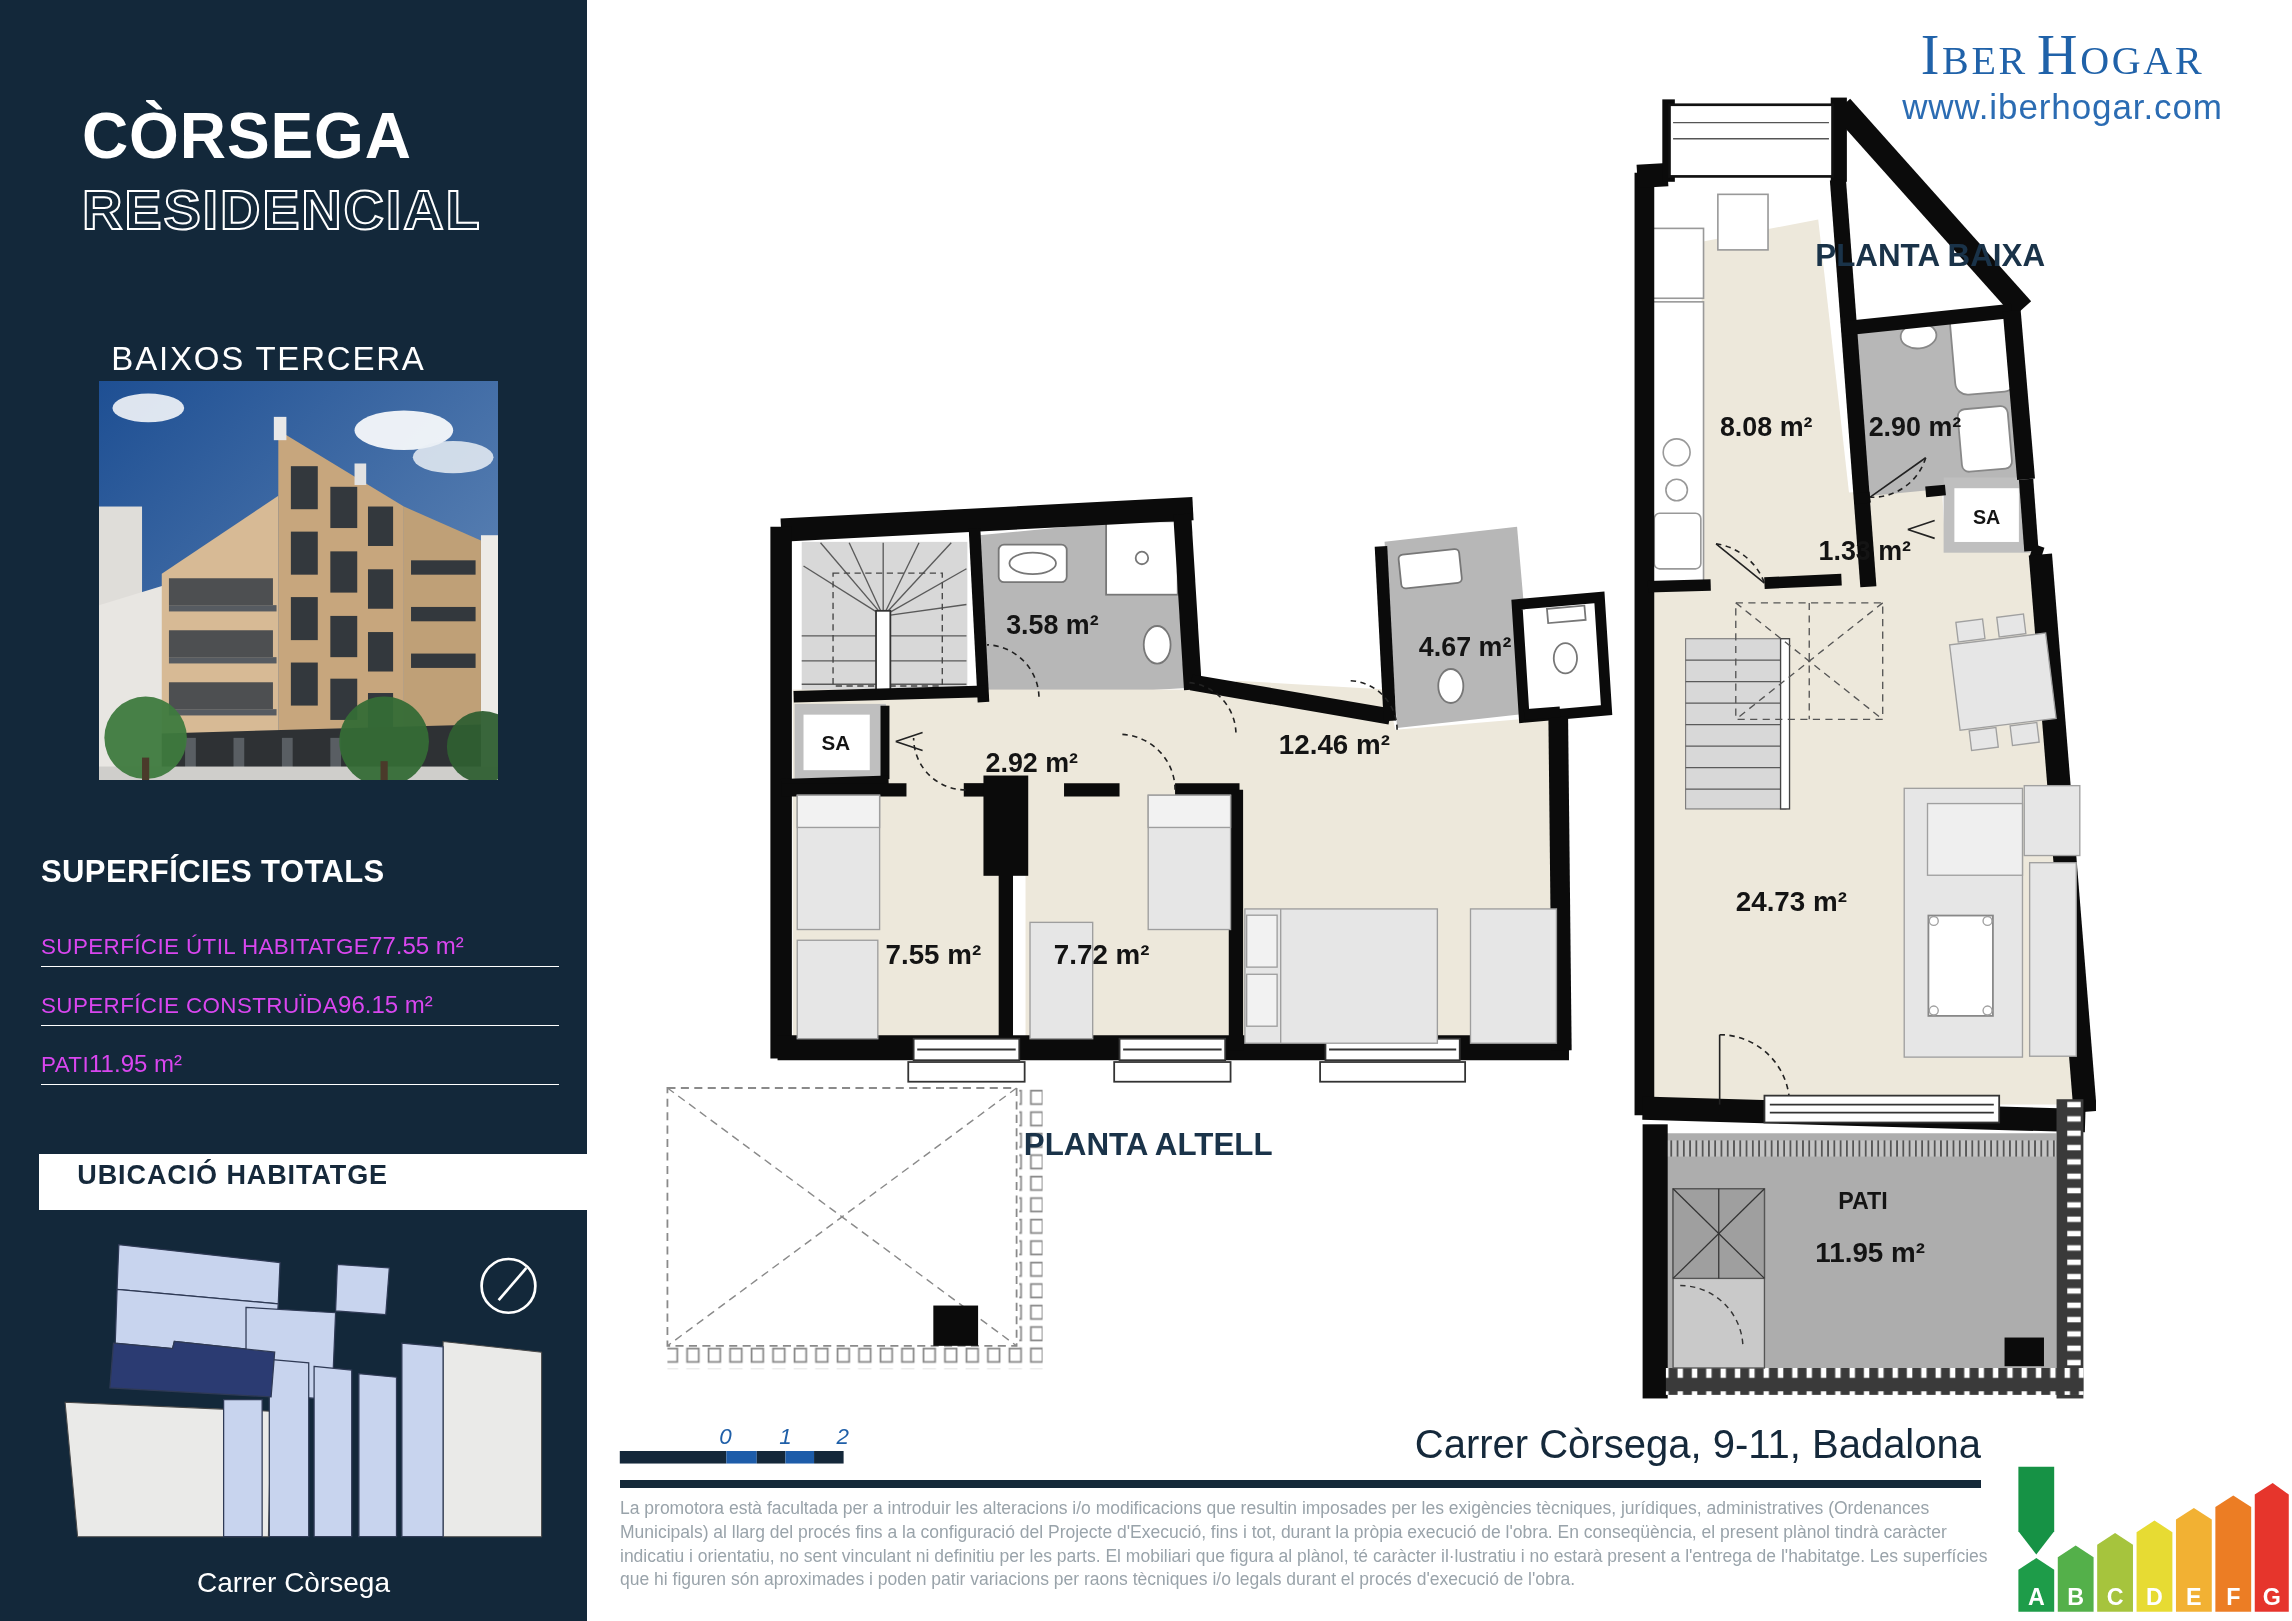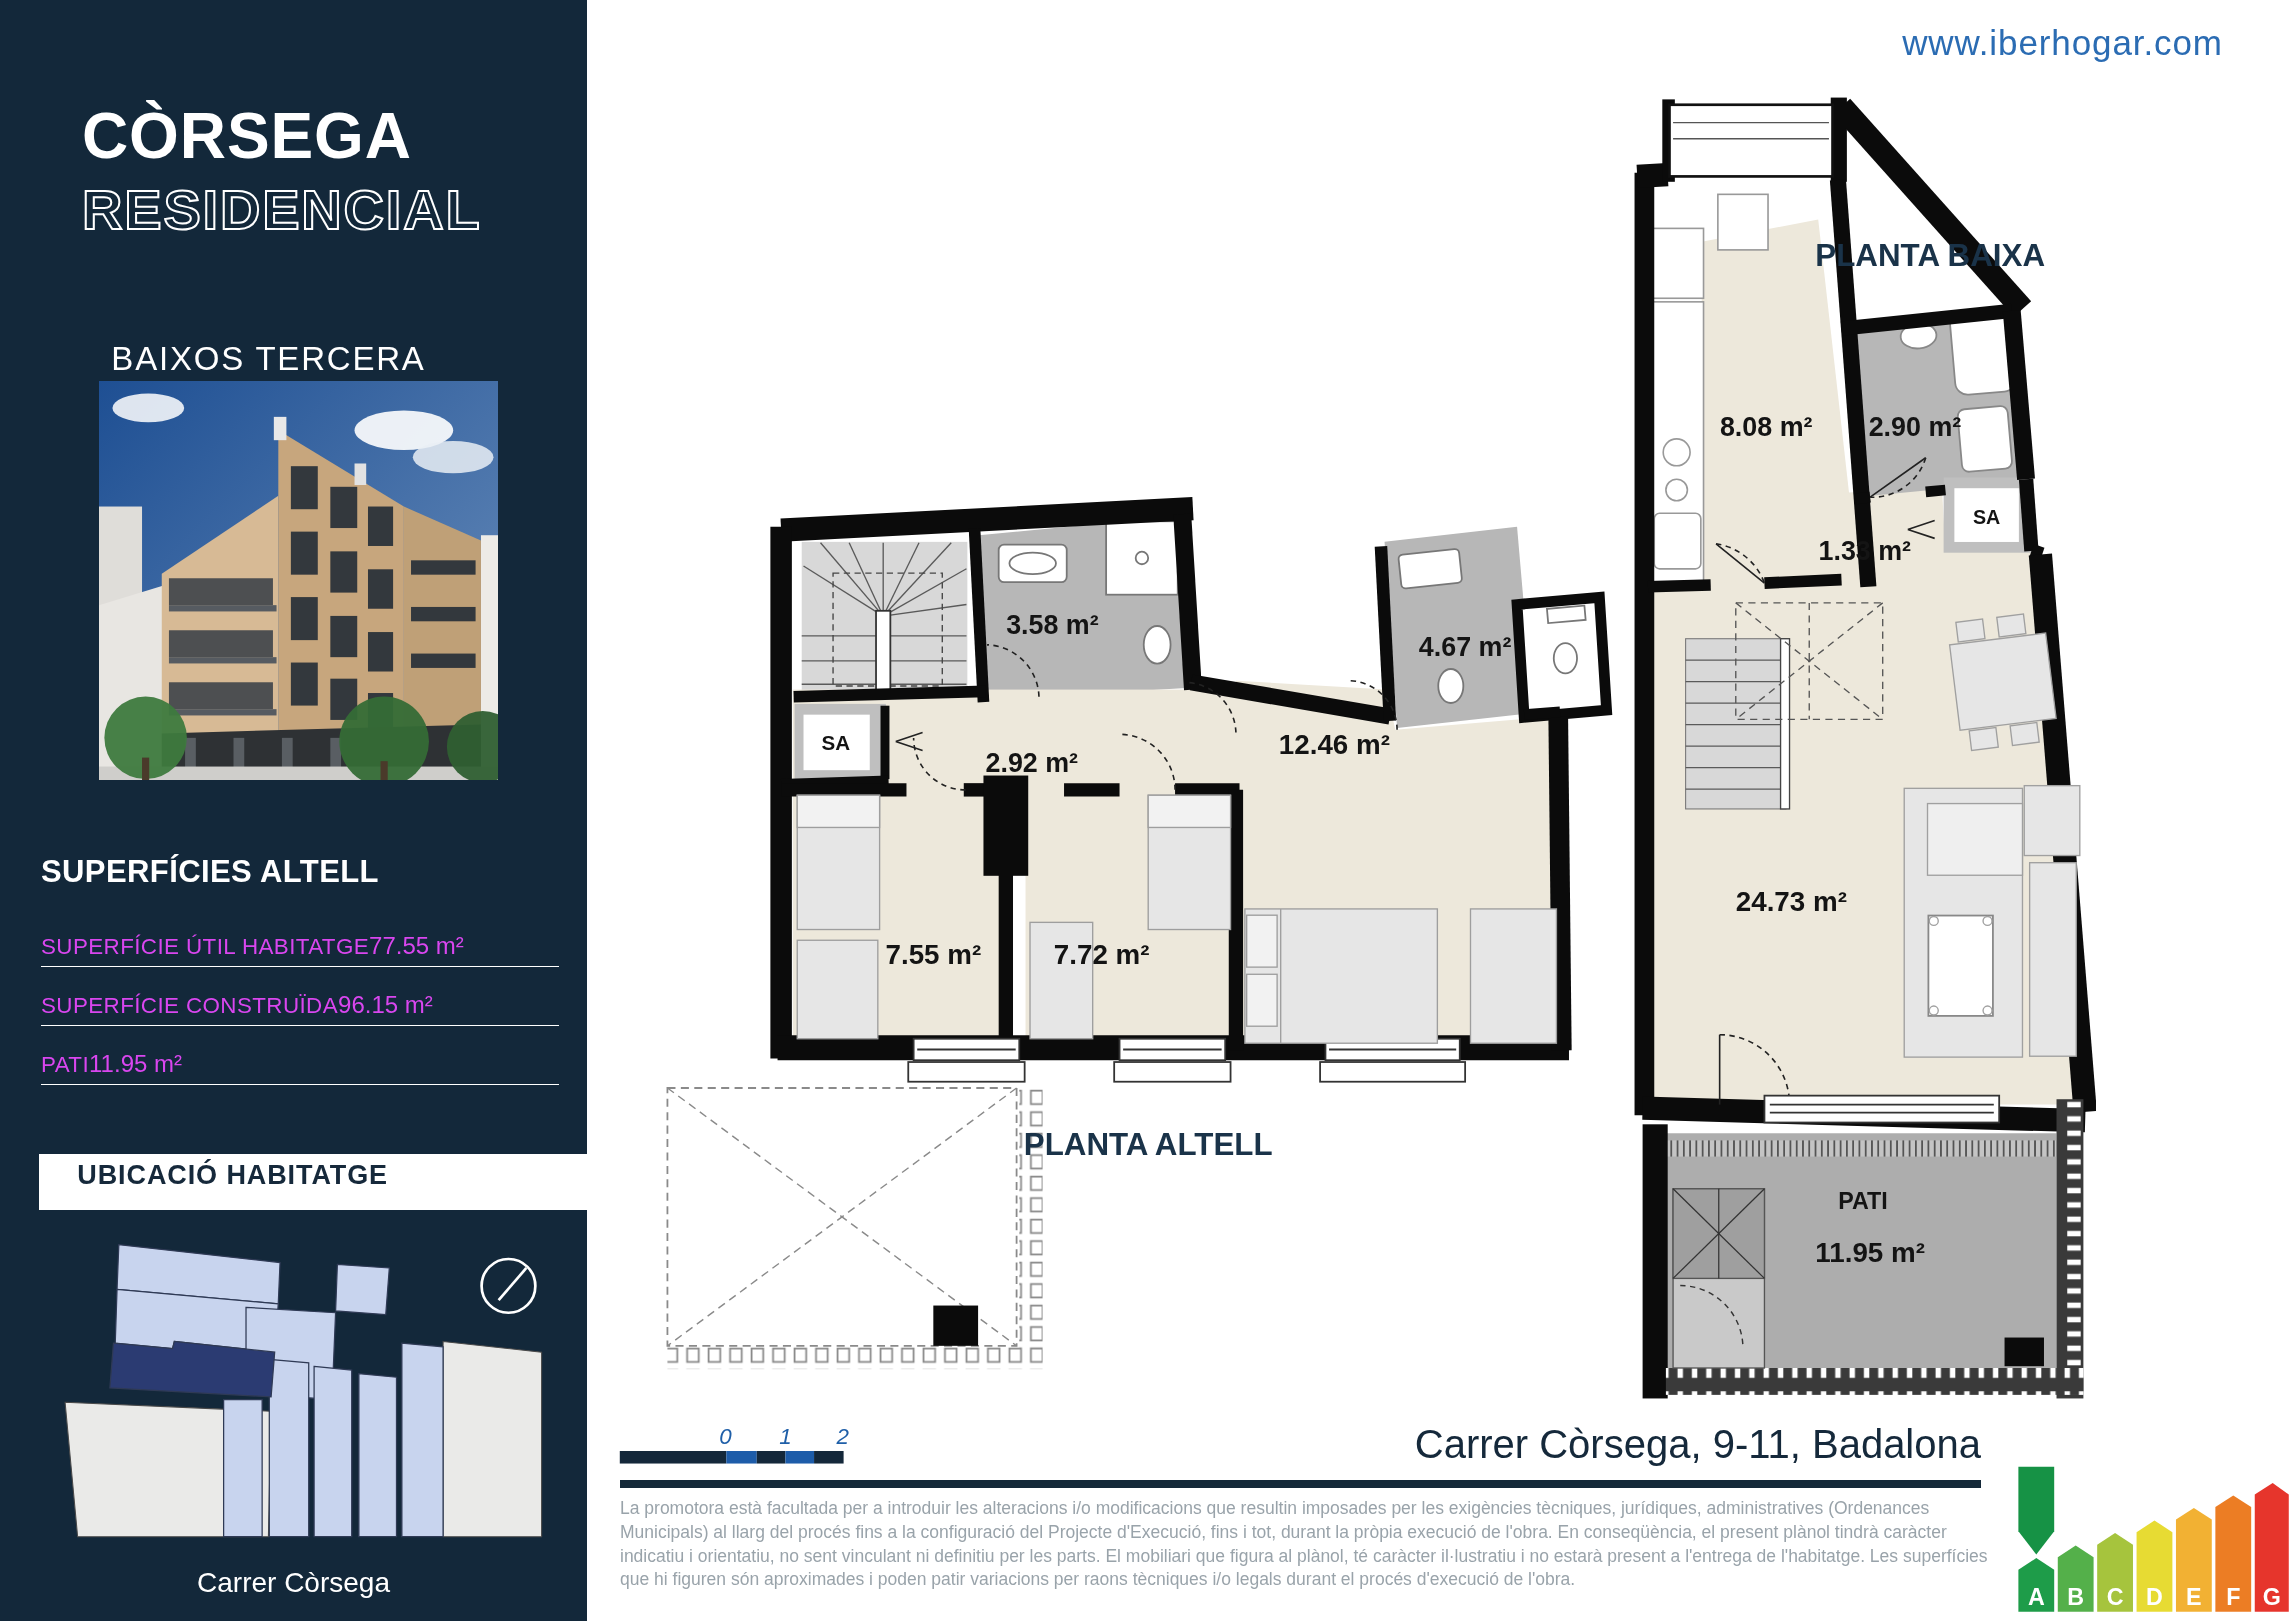--- a/index.html
+++ b/index.html
@@ -105,21 +105,21 @@
     <rect x="0" y="430" width="445" height="15" fill="#CFCECB"></rect>
     <g>
       <circle cx="52" cy="398" r="46" fill="#3E7A3E" opacity="0.95"></circle>
       <circle cx="318" cy="402" r="50" fill="#356B36" opacity="0.95"></circle>
       <circle cx="428" cy="408" r="40" fill="#2F5F31" opacity="0.95"></circle>
       <rect x="48" y="420" width="8" height="25" fill="#4a3a2a"></rect>
       <rect x="314" y="424" width="8" height="21" fill="#4a3a2a"></rect>
     </g>
   </svg>
 
-  <div class="abs sup-head">SUPERFÍCIES ALTELL</div>
+  <div class="abs sup-head">SUPERFÍCIES TOTALS</div>
   <div class="abs sup-row" style="top:921px">
     <span class="lbl">SUPERFÍCIE ÚTIL HABITATGE</span>
     <span class="val">77.55 m²</span>
   </div>
   <div class="abs sup-row" style="top:980px">
     <span class="lbl">SUPERFÍCIE CONSTRUÏDA</span>
     <span class="val">96.15 m²</span>
   </div>
   <div class="abs sup-row" style="top:1039px">
     <span class="lbl">PATI</span>
@@ -150,20 +150,21 @@
     <g stroke="#ffffff" stroke-width="3" fill="none">
       <circle cx="523" cy="88" r="30"></circle>
       <line x1="512" y1="104" x2="543" y2="68"></line>
     </g>
   </svg>
 
   <div class="abs street">Carrer Còrsega</div>
 </div>
 
 <div class="abs logo">
+  <div><span class="big">I</span><span class="small">BER</span><span class="big" style="margin-left:9px">H</span><span class="small">OGAR</span></div>
   <div class="web">www.iberhogar.com</div>
 </div>
 
 <svg class="abs" style="left:618px;top:421px" width="1021" height="949" viewBox="0 0 1140 1060">
   <defs>
     <pattern id="sqPat" width="24" height="24" patternUnits="userSpaceOnUse">
       <rect x="5" y="4" width="13" height="15" fill="#ffffff" stroke="#8a8a8a" stroke-width="2"></rect>
     </pattern>
   </defs>
 

